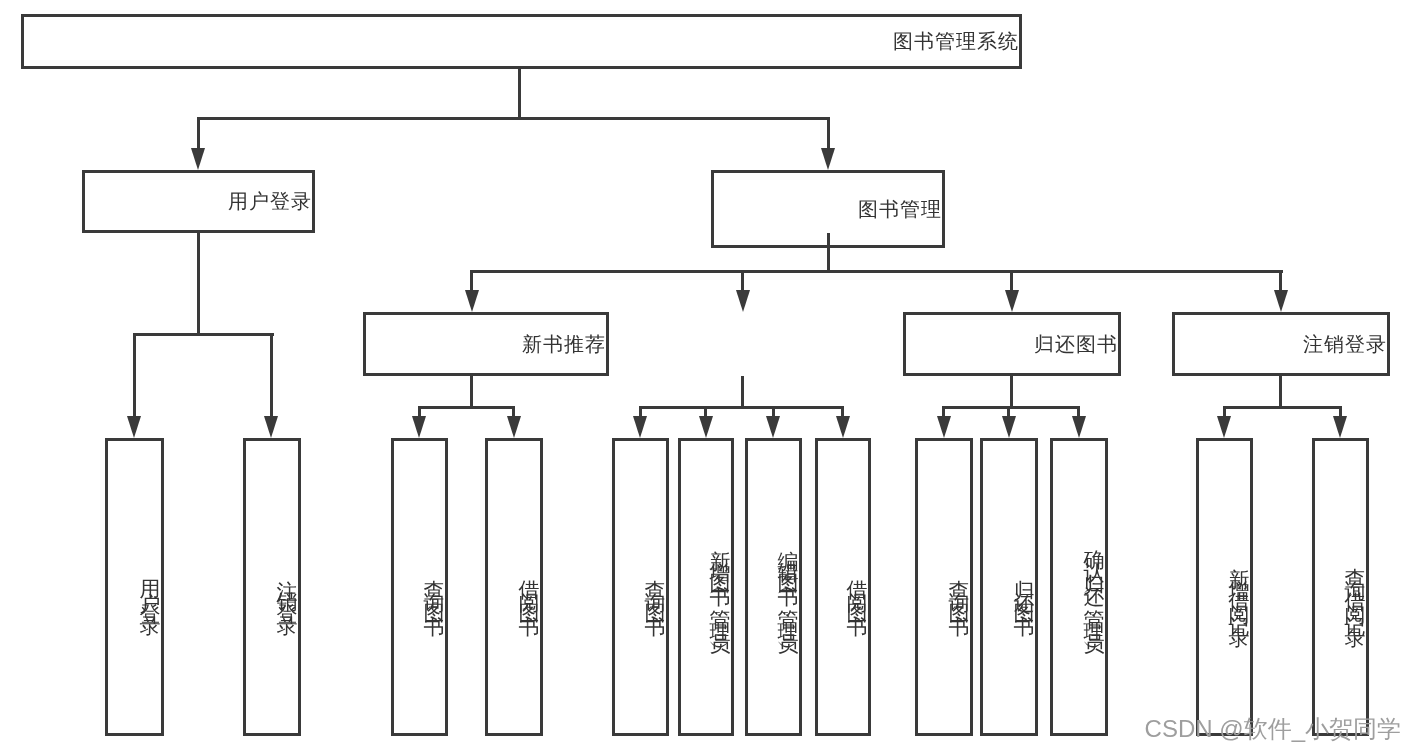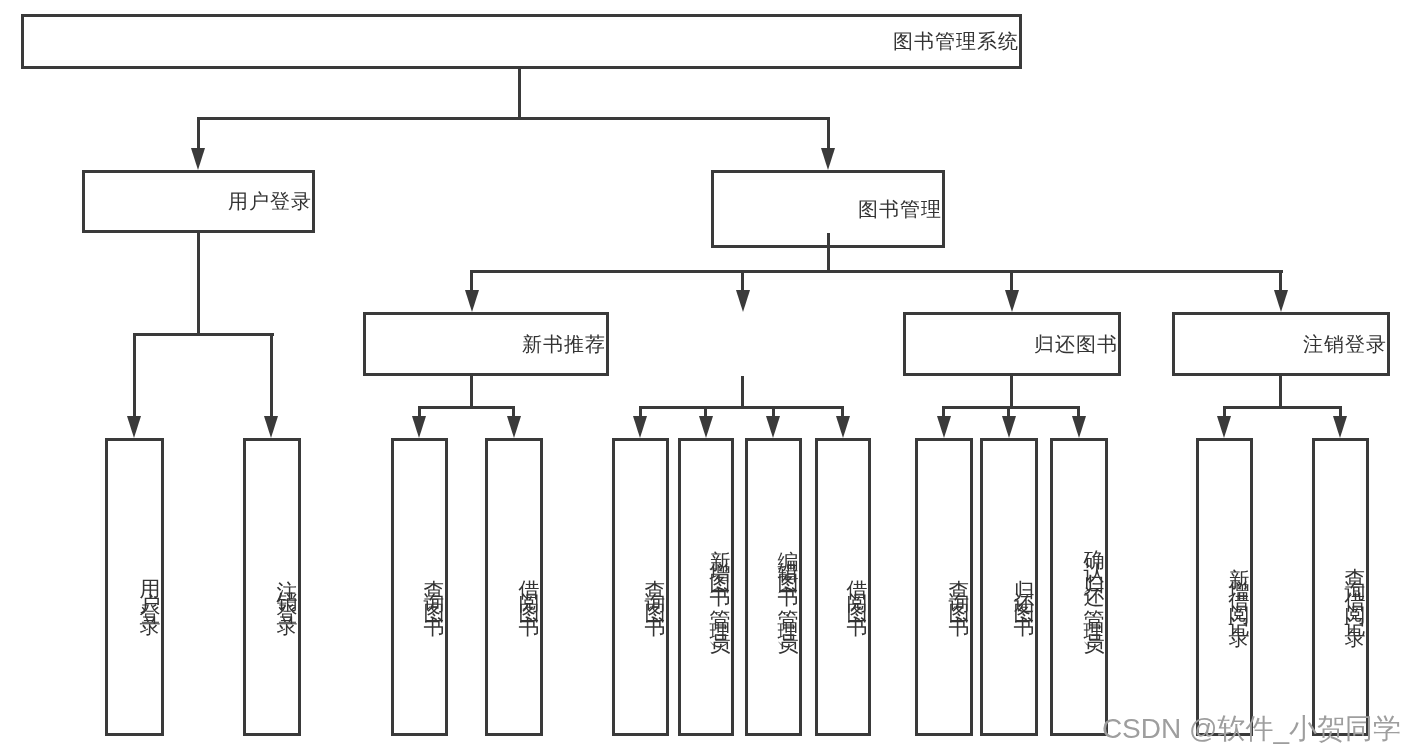--- a/index.html
+++ b/index.html
@@ -48,21 +48,21 @@
     border-left:7px solid transparent;
     border-right:7px solid transparent;
     border-top:22px solid var(--line);
   }
   .watermark{
     position:absolute;
     top:715px;
     right:4px;
     height:28px;
     line-height:28px;
-    font-size:28px;
+    font-size:24px;
     color:var(--wm);
     white-space:nowrap;
     z-index:5;
   }
 </style>
 </head>
 <body>
 
 <div class="canvas">
 

